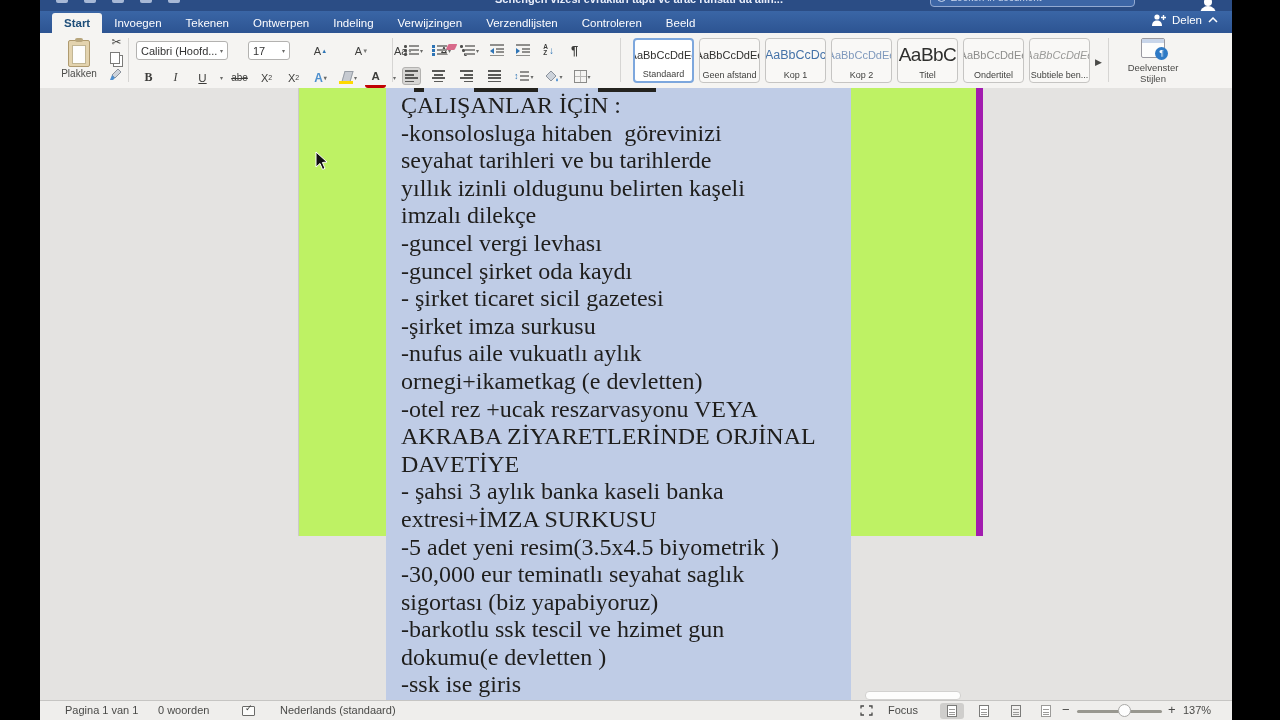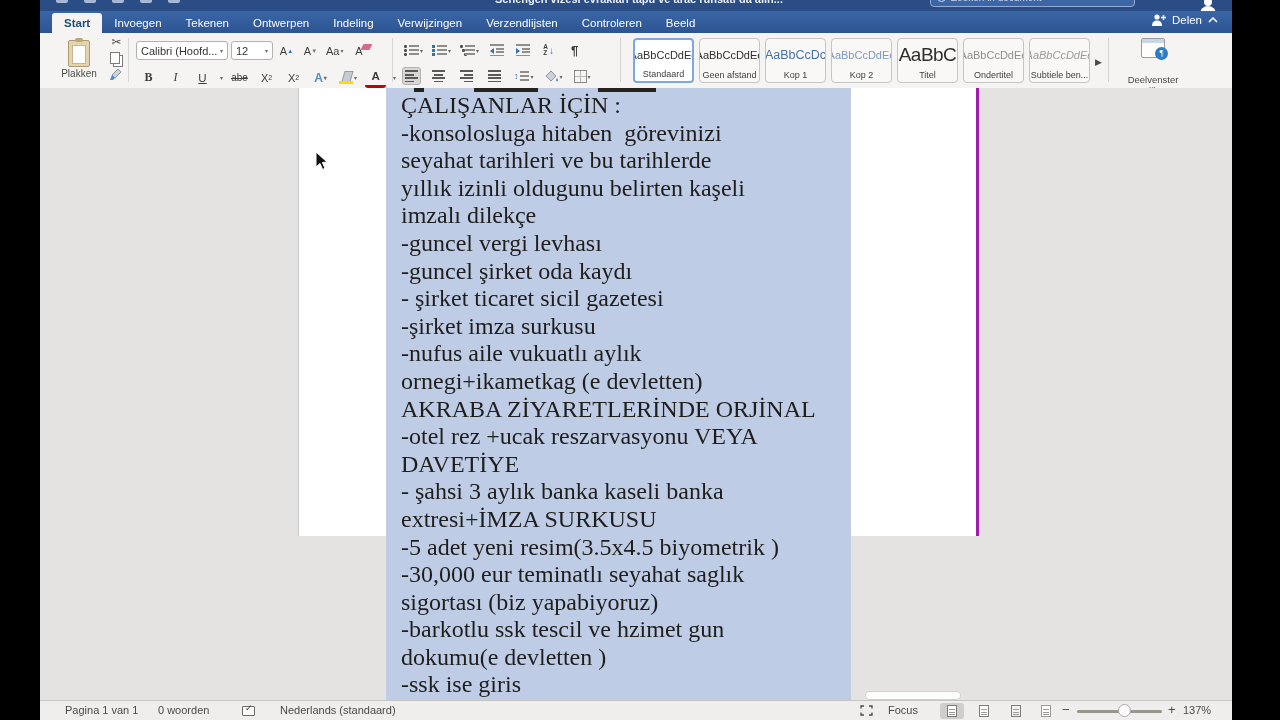--- a/index.html
+++ b/index.html
@@ -21,21 +21,21 @@
   
   .tabbar{position:absolute;left:0;top:11px;width:100%;height:22px;background:linear-gradient(#3a66a6,#2d5492);}
   .tabs{position:absolute;left:12px;bottom:0;display:flex;}
   .tab{padding:4px 12px 4px;font-size:11.5px;color:#fdfdff;white-space:nowrap;cursor:default;}
   .tab.active{background:#f5f4f2;color:#1e4e79;font-weight:bold;border-radius:3px 3px 0 0;}
   .share{position:absolute;right:14px;top:3px;display:flex;align-items:center;gap:6px;color:#fff;font-size:11.5px;}
 
   
   .ribbon{position:absolute;left:0;top:33px;width:100%;height:55px;background:#f5f4f2;border-bottom:1px solid #bdbcba;}
   .vsep{position:absolute;top:5px;width:1px;height:44px;background:#d6d5d3;}
-  .rrow{position:absolute;display:flex;align-items:center;gap:3px;}
+  .rrow{position:absolute;display:flex;align-items:center;gap:20px;}
   .btn{display:inline-flex;align-items:center;justify-content:center;height:18px;min-width:17px;padding:0 2px;border-radius:3px;color:#3d3d3b;font-size:11px;}
   .btn.pressed{background:#d7d6d4;border:1px solid #b3b2b0;box-sizing:border-box;}
   .caret{font-size:6px;color:#6a6a68;margin-left:1px;}
   .inputbox{height:19px;background:#fff;border:1px solid #b3b2b0;border-radius:3px;font-size:11px;color:#333;display:flex;align-items:center;padding:0 4px;box-sizing:border-box;justify-content:space-between;}
 
   
   .paste{position:absolute;left:10px;top:5px;width:58px;text-align:center;}
   .clip{position:relative;width:26px;height:28px;margin:0 auto;}
   .clip .board{position:absolute;left:2px;top:2px;width:20px;height:25px;background:#e3d3ae;border:1px solid #af9a6f;border-radius:2px;}
   .clip .paper{position:absolute;left:6px;top:7px;width:12px;height:17px;background:#fdfdfc;border:1px solid #c2b694;}
@@ -98,25 +98,25 @@
   .chip.k1 .sample{color:#4472a8;font-size:12.5px;}
   .chip.k2 .sample{color:#7e98bc;}
   .chip.titel .sample{font-size:19px;letter-spacing:-.5px;}
   .chip.ondert .sample{color:#8d8d8b;}
   .chip.subt .sample{color:#9a9a98;font-style:italic;}
   .gal-more{position:absolute;left:1055px;top:24px;font-size:9px;color:#4a4a48;}
   .stylespane{position:absolute;left:1076px;top:5px;width:74px;text-align:center;}
   .sp-ico{position:relative;width:22px;height:18px;margin:0 auto;background:#fdfdfc;border:1px solid #9a99a0;border-radius:2px;}
   .sp-ico::before{content:"";position:absolute;left:0;top:0;width:100%;height:4px;background:#c9d6ea;}
   .sp-ico .dot{position:absolute;right:-4px;bottom:-3px;width:13px;height:13px;border-radius:50%;background:#2f7ac5;color:#fff;font-size:9px;line-height:13px;text-align:center;font-family:"Liberation Serif",serif;}
-  .sp-label{font-size:9.5px;color:#4a4a48;line-height:11px;margin-top:16px;text-align:center;}
+  .sp-label{font-size:9.5px;color:#4a4a48;line-height:11px;margin-top:4px;text-align:center;}
 
   
   .docarea{position:absolute;left:0;top:88px;width:100%;height:612px;background:#e4e3e1;overflow:hidden;}
-  .page{position:absolute;left:258px;top:0;width:677px;height:448px;background:#ffffff;border-left:1px solid #cbcac8;border-right:3px solid #a21caf;}
+  .page{position:absolute;left:258px;top:0;width:677px;height:448px;background:#bef264;border-left:1px solid #cbcac8;border-right:7px solid #a21caf;}
   .selection{position:absolute;left:87px;top:0;width:465px;height:612px;background:#bfcce6;}
   .textblock{position:absolute;left:15px;top:4px;right:4px;font-family:"Liberation Serif",serif;font-size:24px;line-height:27.6px;color:#1f1e1c;}
   .dline{white-space:pre;}
   .mark{position:absolute;height:4px;top:0;background:#24231f;}
   .cursor{position:absolute;left:274px;top:63px;}
   .scroll-pill{position:absolute;left:825px;top:603px;width:96px;height:9px;background:#fdfdfc;border:1px solid #d2d1cf;border-radius:4px;box-sizing:border-box;}
 
   
   .statusbar{position:absolute;left:0;top:700px;width:100%;height:28px;background:#efeeec;border-top:1px solid #c6c5c3;box-sizing:border-box;font-size:11px;color:#4a4a48;}
   .sb{position:absolute;top:3px;white-space:nowrap;}
@@ -196,21 +196,21 @@
           </svg>
       </div>
       <div class="vsep" style="left:88px"></div>
 
       <div class="rrow" style="left:96px;top:8px;">
         <div class="inputbox" style="width:92px">
           <span>Calibri (Hoofd...</span>
           <span class="caret">▾</span>
         </div>
         <div class="inputbox" style="width:42px">
-          <span>12</span>
+          <span>17</span>
           <span class="caret">▾</span>
         </div>
         <span class="btn grow">
             <span>A</span>
             <span class="tri">▲</span>
           </span>
         <span class="btn shrink">
             <span>A</span>
             <span class="tri">▼</span>
           </span>
@@ -368,22 +368,22 @@
             <div class="dline">-konsolosluga hitaben  görevinizi</div>
             <div class="dline">seyahat tarihleri ve bu tarihlerde</div>
             <div class="dline">yıllık izinli oldugunu belirten kaşeli</div>
             <div class="dline">imzalı dilekçe</div>
             <div class="dline">-guncel vergi levhası</div>
             <div class="dline">-guncel şirket oda kaydı</div>
             <div class="dline">- şirket ticaret sicil gazetesi</div>
             <div class="dline">-şirket imza surkusu</div>
             <div class="dline">-nufus aile vukuatlı aylık</div>
             <div class="dline">ornegi+ikametkag (e devletten)</div>
+            <div class="dline">-otel rez +ucak reszarvasyonu VEYA</div>
             <div class="dline">AKRABA ZİYARETLERİNDE ORJİNAL</div>
-            <div class="dline">-otel rez +ucak reszarvasyonu VEYA</div>
             <div class="dline">DAVETİYE</div>
             <div class="dline">- şahsi 3 aylık banka kaseli banka</div>
             <div class="dline">extresi+İMZA SURKUSU</div>
             <div class="dline">-5 adet yeni resim(3.5x4.5 biyometrik )</div>
             <div class="dline">-30,000 eur teminatlı seyahat saglık</div>
             <div class="dline">sigortası (biz yapabiyoruz)</div>
             <div class="dline">-barkotlu ssk tescil ve hzimet gun</div>
             <div class="dline">dokumu(e devletten )</div>
             <div class="dline">-ssk ise giris</div>
           </div>

